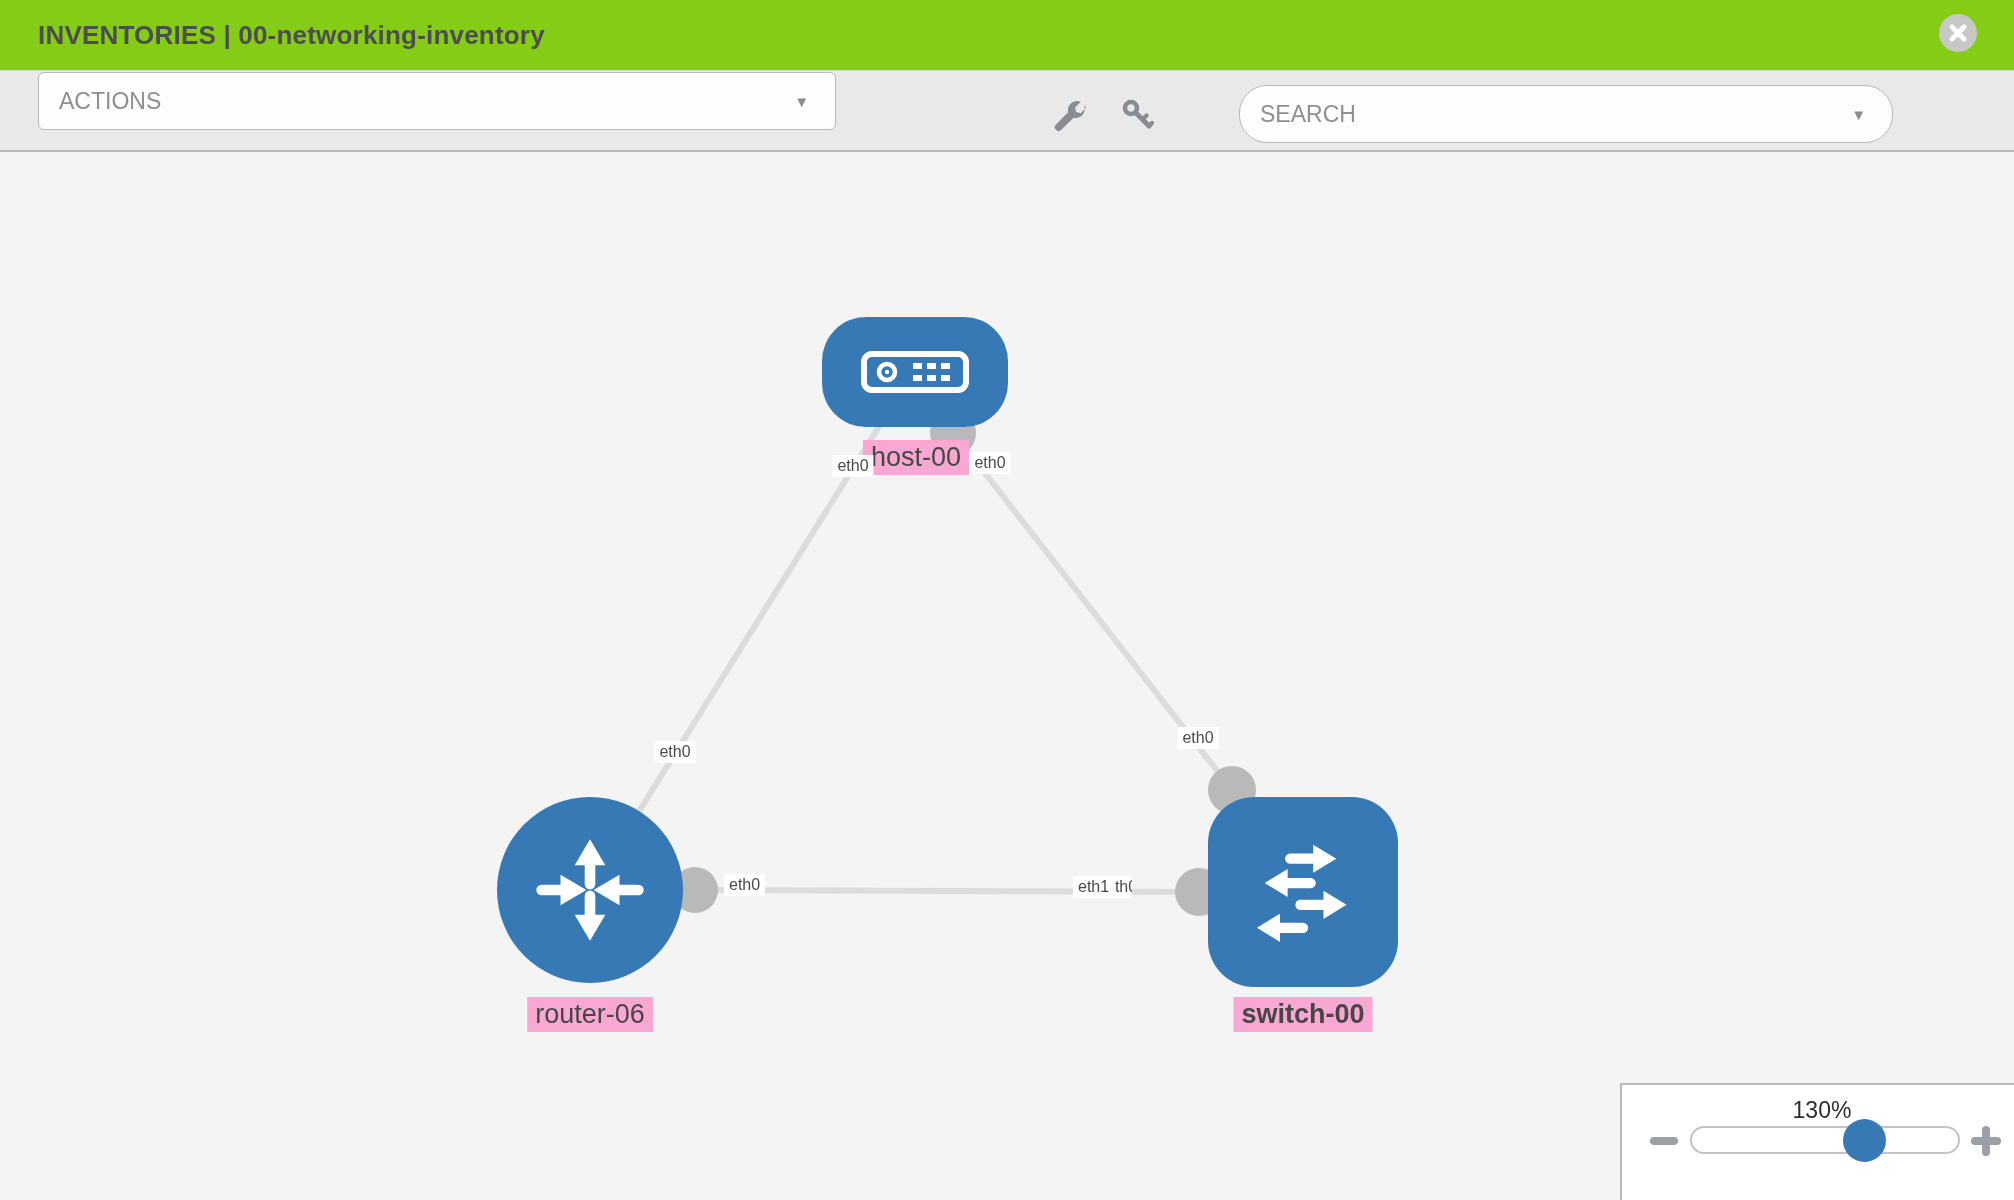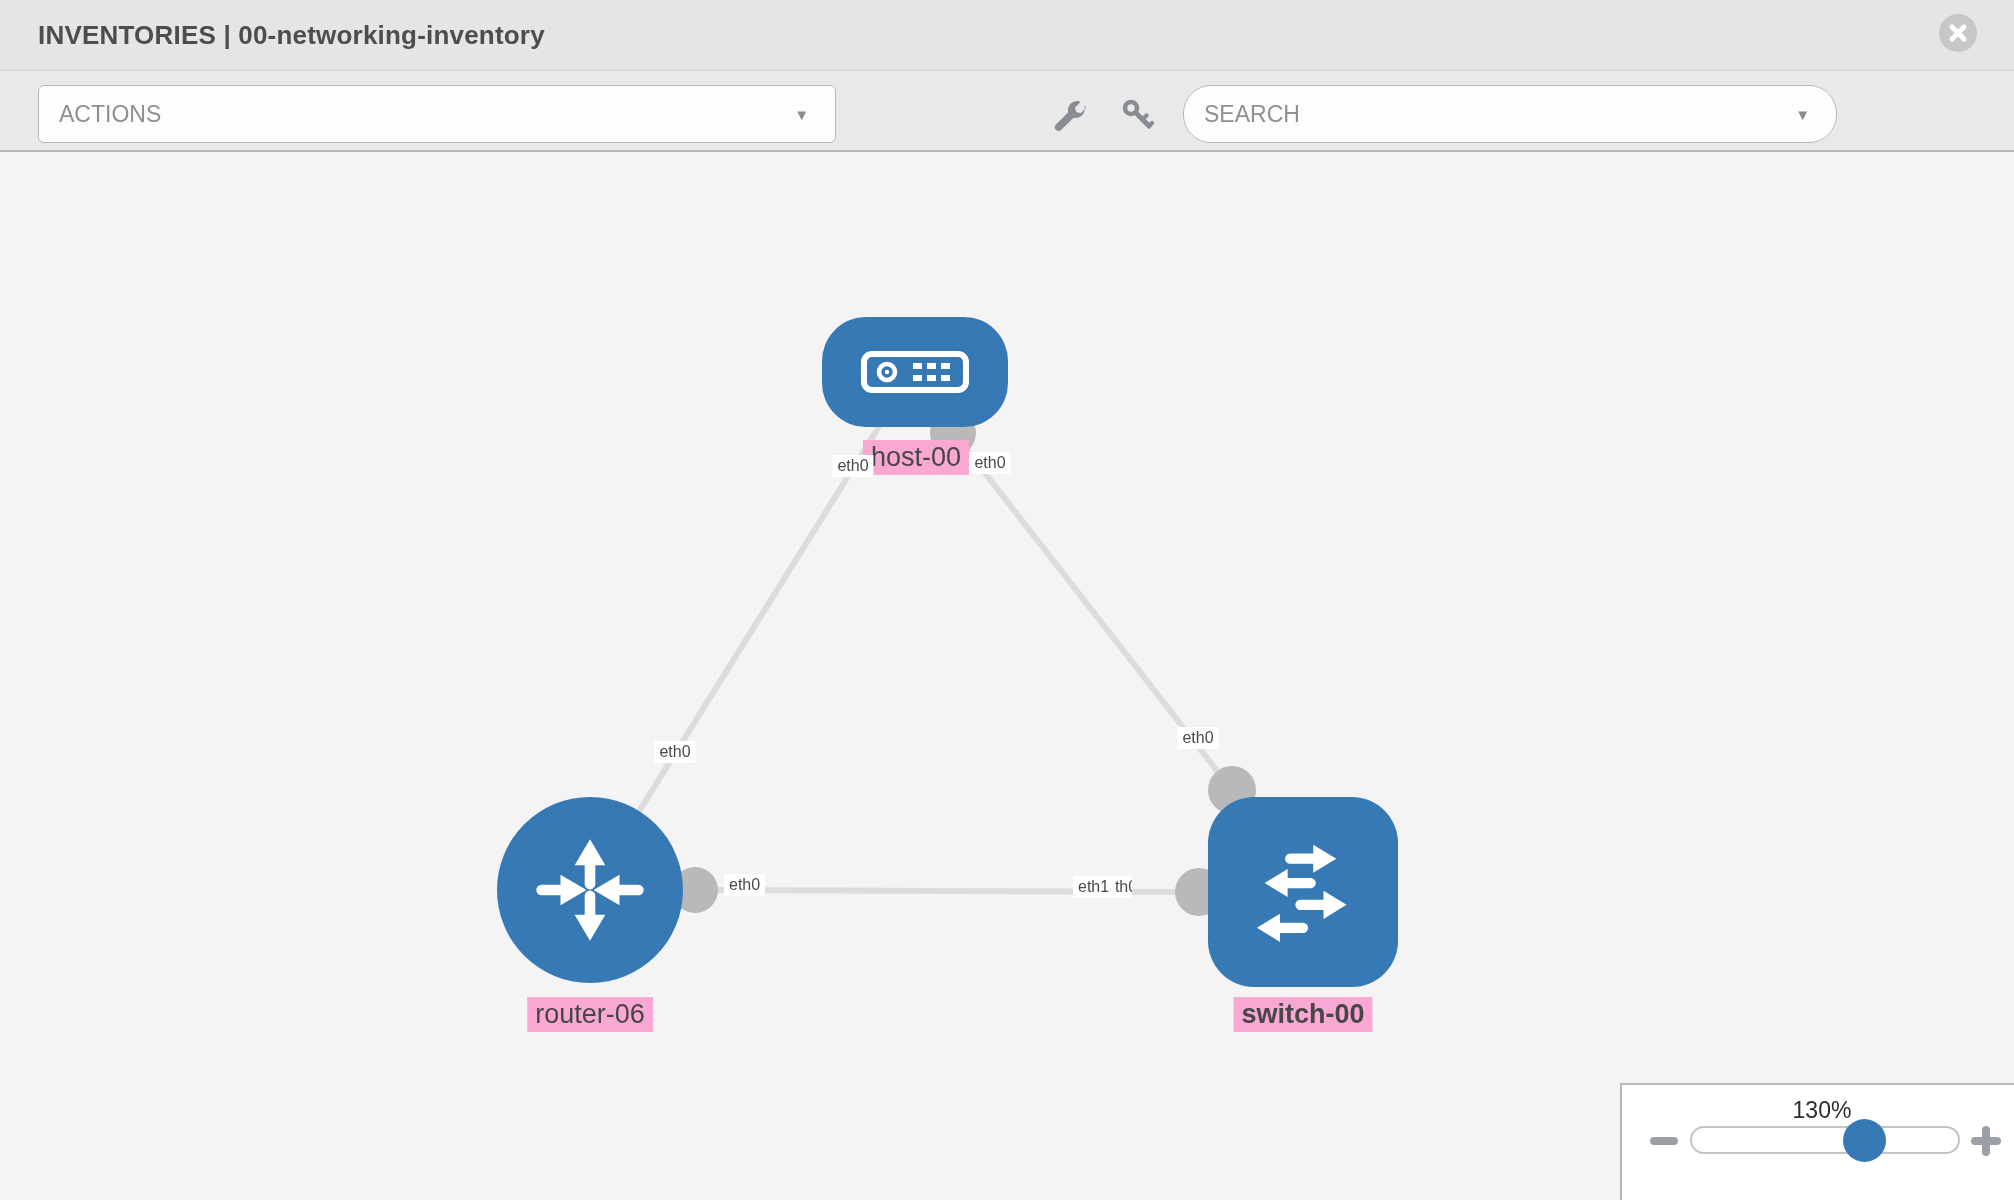--- a/index.html
+++ b/index.html
@@ -1,30 +1,30 @@
 <!DOCTYPE html>
 <html><head>
 <meta charset="utf-8">
 <style>
   html,body{margin:0;padding:0;}
   body{font-family:"Liberation Sans","DejaVu Sans",sans-serif;}
   #screen{position:relative;width:2014px;height:1200px;background:#ffffff;overflow:hidden;}
 
   
-  .header{position:absolute;left:0;top:0;width:2014px;height:70px;background:#e5e5e5;}
+  .header{position:absolute;left:0;top:0;width:2014px;height:70px;background:#84cc16;}
   .header-title{position:absolute;left:38px;top:0;line-height:70px;font-size:26px;font-weight:bold;color:#4d4d4d;letter-spacing:.2px;}
   .close-btn{position:absolute;left:1939px;top:14px;width:38px;height:38px;border-radius:50%;background:#c7c7c7;display:flex;align-items:center;justify-content:center;cursor:pointer;}
 
   
   .toolbar{position:absolute;left:0;top:70px;width:2014px;height:82px;background:#e9e9e9;border-top:1px solid #d7d7d7;border-bottom:2px solid #b9b9b9;box-sizing:border-box;}
   .select-box{position:absolute;top:15px;height:58px;background:#fdfdfd;border:1px solid #b7b7b7;border-radius:6px;box-sizing:border-box;display:flex;align-items:center;cursor:pointer;}
   .select-box .sel-text{padding-left:20px;font-size:23px;color:#8f8f8f;flex:1;}
   .select-box .caret{padding-right:26px;font-size:15px;color:#8c8c8c;}
   .actions-box{left:38px;width:798px;}
-  .search-box{left:1183px;width:654px;border-radius:28px;}
+  .search-box{left:1239px;width:654px;border-radius:28px;}
   .tool-icon{position:absolute;top:97px;cursor:pointer;}
 
   
   .canvas{position:absolute;left:0;top:152px;width:2014px;height:1048px;background:#f4f4f5;}
   .links-layer{position:absolute;left:0;top:152px;width:2014px;height:1048px;}
 
   .node{position:absolute;background:#3779b5;display:flex;align-items:center;justify-content:center;cursor:pointer;z-index:2;}
   .node-host{left:822px;top:317px;width:186px;height:110px;border-radius:44px;}
   .node-router{left:497px;top:797px;width:186px;height:186px;border-radius:50%;}
   .node-switch{left:1208px;top:797px;width:190px;height:190px;border-radius:46px;}
@@ -54,21 +54,21 @@
     <div class="close-btn">
       <svg width="22" height="22" viewBox="0 0 22 22">
         <line x1="5" y1="5" x2="17" y2="17" stroke="#ffffff" stroke-width="5" stroke-linecap="round"></line>
         <line x1="17" y1="5" x2="5" y2="17" stroke="#ffffff" stroke-width="5" stroke-linecap="round"></line>
       </svg>
     </div>
   </div>
 
   <div class="toolbar"></div>
 
-  <div class="select-box actions-box" style="top:85px;gap:32px;">
+  <div class="select-box actions-box" style="top:72px;gap:32px;">
     <span class="sel-text">ACTIONS</span>
     <span class="caret">▼</span>
   </div>
 
   <div class="tool-icon" style="left:1051px;">
     <svg width="36" height="36" viewBox="0 0 34 34">
       <path fill="#878d92" d="M31.2 7.6c1.4 3.2.8 7-1.8 9.6-2.2 2.2-5.3 3-8.1 2.3L9.8 31a3.6 3.6 0 0 1-5.1-5.1l11.5-11.5c-.7-2.8.1-5.9 2.3-8.1 2.6-2.6 6.4-3.2 9.6-1.8l-5.4 5.4 1.1 4.3 4.3 1.1 5.1-5.3z"></path>
     </svg>
   </div>
 

